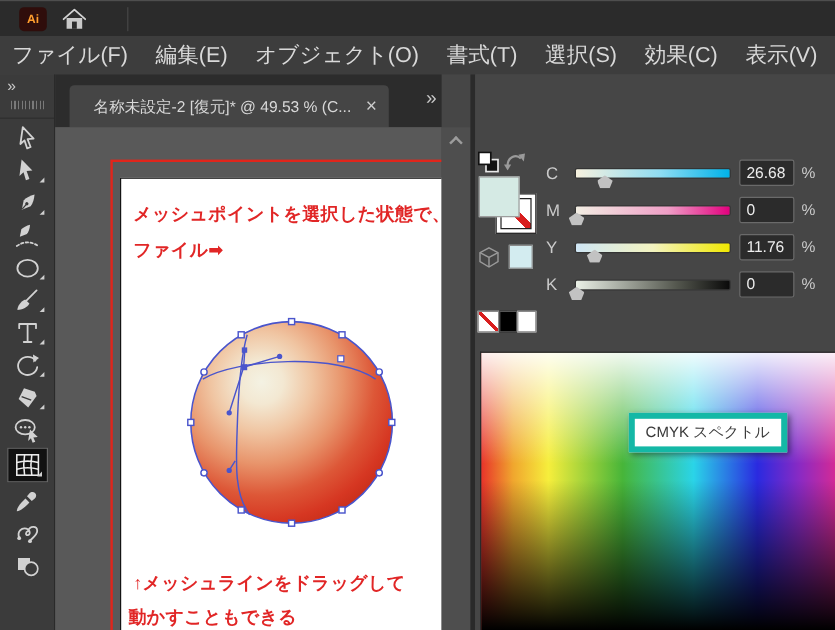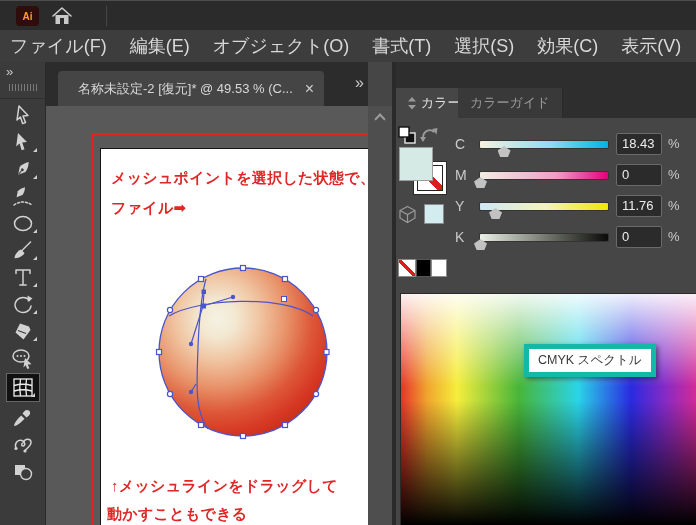--- a/index.html
+++ b/index.html
@@ -276,32 +276,20 @@
     </div>
   </div>
 
   <div class="abs vscroll">
     <div class="abs chev-up"></div>
   </div>
 
   <div class="abs panel-divider"></div>
 
   <div class="abs panel">
-    <div class="abs panel-header">
-      <div class="ptab active">
-        <svg width="8" height="13" viewBox="0 0 8 13">
-          <polygon points="4,0 8,4.5 0,4.5" fill="#9a9a9a"></polygon>
-            <polygon points="0,8 8,8 4,12.5" fill="#9a9a9a"></polygon>
-        </svg>
-        <span>カラー</span>
-      </div>
-      <div class="ptab inactive">
-        <span>カラーガイド</span>
-      </div>
-    </div>
 
     <div class="abs panel-body">
 
       <svg class="abs" style="left:2px;top:8px;" width="19" height="19" viewBox="0 0 19 19">
         <rect x="7" y="7" width="10" height="10" fill="#111" stroke="#e8e8e8" stroke-width="1.4"></rect>
         <rect x="1" y="1" width="10" height="10" fill="#fff" stroke="#111" stroke-width="1.4"></rect>
       </svg>
 
       <svg class="abs" style="left:23px;top:7px;" width="19" height="17" viewBox="0 0 19 17">
         <path d="M4 13 C4 6 11 3 15 7" stroke="#9a9a9a" stroke-width="1.8" fill="none"></path>
@@ -318,21 +306,21 @@
             <path d="M2 5.5 L9.5 9.5 L17 5.5 M9.5 9.5 L9.5 17.5"></path>
           </g>
       </svg>
       <div class="abs" style="left:28px;top:86px;width:20px;height:20px;background:#d3ecf0;border:1px solid #8a8a8a;"></div>
 
       <div class="slider-row" style="top:15px;">
         <span class="sl-label">C</span>
         <div class="sl-track tr-c">
             <div class="sl-handle" style="left: calc(18.43% - 6px);"></div>
           </div>
-        <div class="sl-value">18.43</div>
+        <div class="sl-value">26.68</div>
         <span class="sl-unit">%</span>
       </div>
       <div class="slider-row" style="top:46px;">
         <span class="sl-label">M</span>
         <div class="sl-track tr-m">
             <div class="sl-handle" style="left: calc(0% - 6px);"></div>
           </div>
         <div class="sl-value">0</div>
         <span class="sl-unit">%</span>
       </div>

